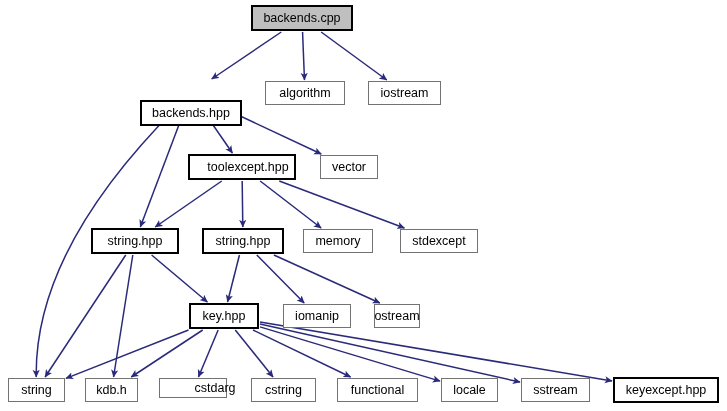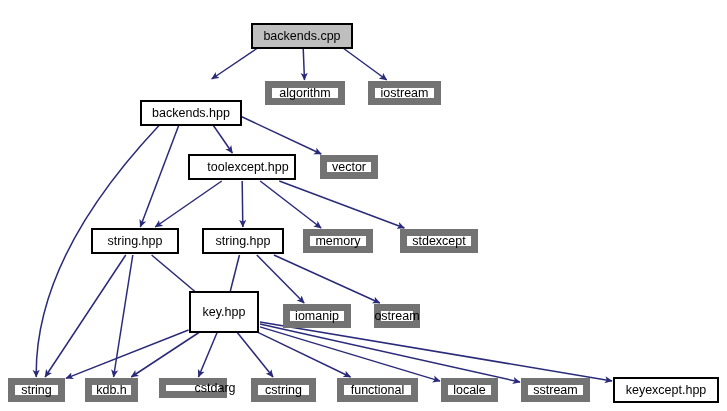--- a/index.html
+++ b/index.html
@@ -27,21 +27,21 @@
     position: absolute;
     box-sizing: border-box;
     display: flex;
     align-items: center;
     justify-content: center;
     font-size: 12.5px;
     line-height: 1;
     color: #000000;
     white-space: nowrap;
     background: #ffffff;
-    border: 7px solid #737373;
+    border: 1px solid #737373;
     z-index: 3;
   }
   .node.local {
     border: 2px solid #000000;
     background: #ffffff;
   }
   .node.root {
     border: 2px solid #000000;
     background: #bfbfbf;
   }
@@ -80,21 +80,21 @@
       <path d="M 188.52702702702703 330 L 66 378.3573333333333" fill="none" stroke="#2a2a7a" stroke-width="1.5" marker-end="url(#arrowhead)"></path>
       <path d="M 202.71621621621622 330 L 131.26351351351352 377" fill="none" stroke="#2a2a7a" stroke-width="1.5" marker-end="url(#arrowhead)"></path>
       <path d="M 218.13513513513513 330 L 198.44594594594594 377" fill="none" stroke="#2a2a7a" stroke-width="1.5" marker-end="url(#arrowhead)"></path>
       <path d="M 235.25675675675677 330 L 273.0472972972973 377" fill="none" stroke="#2a2a7a" stroke-width="1.5" marker-end="url(#arrowhead)"></path>
       <path d="M 253.04054054054055 330 L 350.5337837837838 377" fill="none" stroke="#2a2a7a" stroke-width="1.5" marker-end="url(#arrowhead)"></path>
       <path d="M 260 326.85132382892056 L 440 381.10794297352345" fill="none" stroke="#2a2a7a" stroke-width="1.5" marker-end="url(#arrowhead)"></path>
       <path d="M 260 324.03619909502265 L 520 382.0754147812971" fill="none" stroke="#2a2a7a" stroke-width="1.5" marker-end="url(#arrowhead)"></path>
       <path d="M 260 322.02714932126696 L 612 380.95927601809956" fill="none" stroke="#2a2a7a" stroke-width="1.5" marker-end="url(#arrowhead)"></path>
     </svg>
   <div id="node-layer">
-      <div class="node root" style="left: 251px; top: 5px; width: 102px; height: 26px; margin-top: 18px;">
+      <div class="node root" style="left: 251px; top: 5px; width: 102px; height: 26px;">
         <span class="node-label">backends.cpp</span>
       </div>
       <div class="node local" style="left: 140px; top: 80px; width: 102px; height: 26px; margin-top: 20px;">
         <span class="node-label">backends.hpp</span>
       </div>
       <div class="node system" style="left: 265px; top: 81px; width: 80px; height: 24px;">
         <span class="node-label">algorithm</span>
       </div>
       <div class="node system" style="left: 368px; top: 81px; width: 73px; height: 24px;">
         <span class="node-label">iostream</span>
@@ -110,21 +110,21 @@
       </div>
       <div class="node local" style="left: 202px; top: 228px; width: 82px; height: 26px;">
         <span class="node-label">string.hpp</span>
       </div>
       <div class="node system" style="left: 303px; top: 229px; width: 70px; height: 24px;">
         <span class="node-label">memory</span>
       </div>
       <div class="node system" style="left: 400px; top: 229px; width: 78px; height: 24px;">
         <span class="node-label">stdexcept</span>
       </div>
-      <div class="node local" style="left: 189px; top: 291px; width: 70px; height: 42px;">
+      <div class="node local" style="left: 189px; top: 303px; width: 70px; height: 26px;">
         <span class="node-label">key.hpp</span>
       </div>
       <div class="node system" style="left: 283px; top: 304px; width: 68px; height: 24px;">
         <span class="node-label">iomanip</span>
       </div>
       <div class="node system" style="left: 374px; top: 304px; width: 46px; height: 24px;">
         <span class="node-label">ostream</span>
       </div>
       <div class="node system" style="left: 8px; top: 378px; width: 57px; height: 24px;">
         <span class="node-label">string</span>

